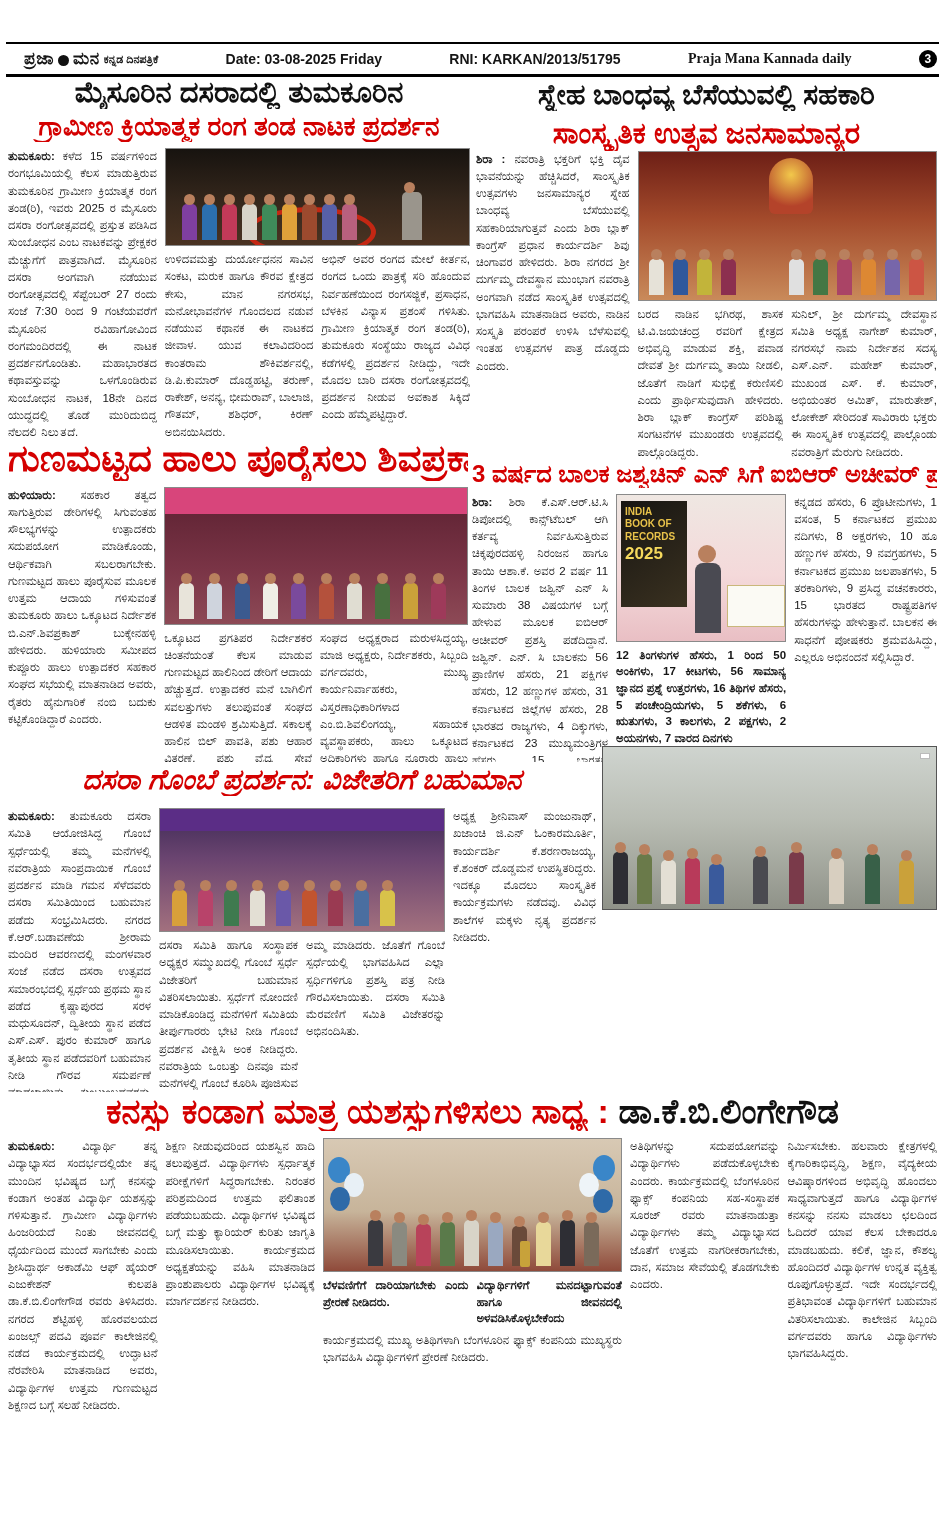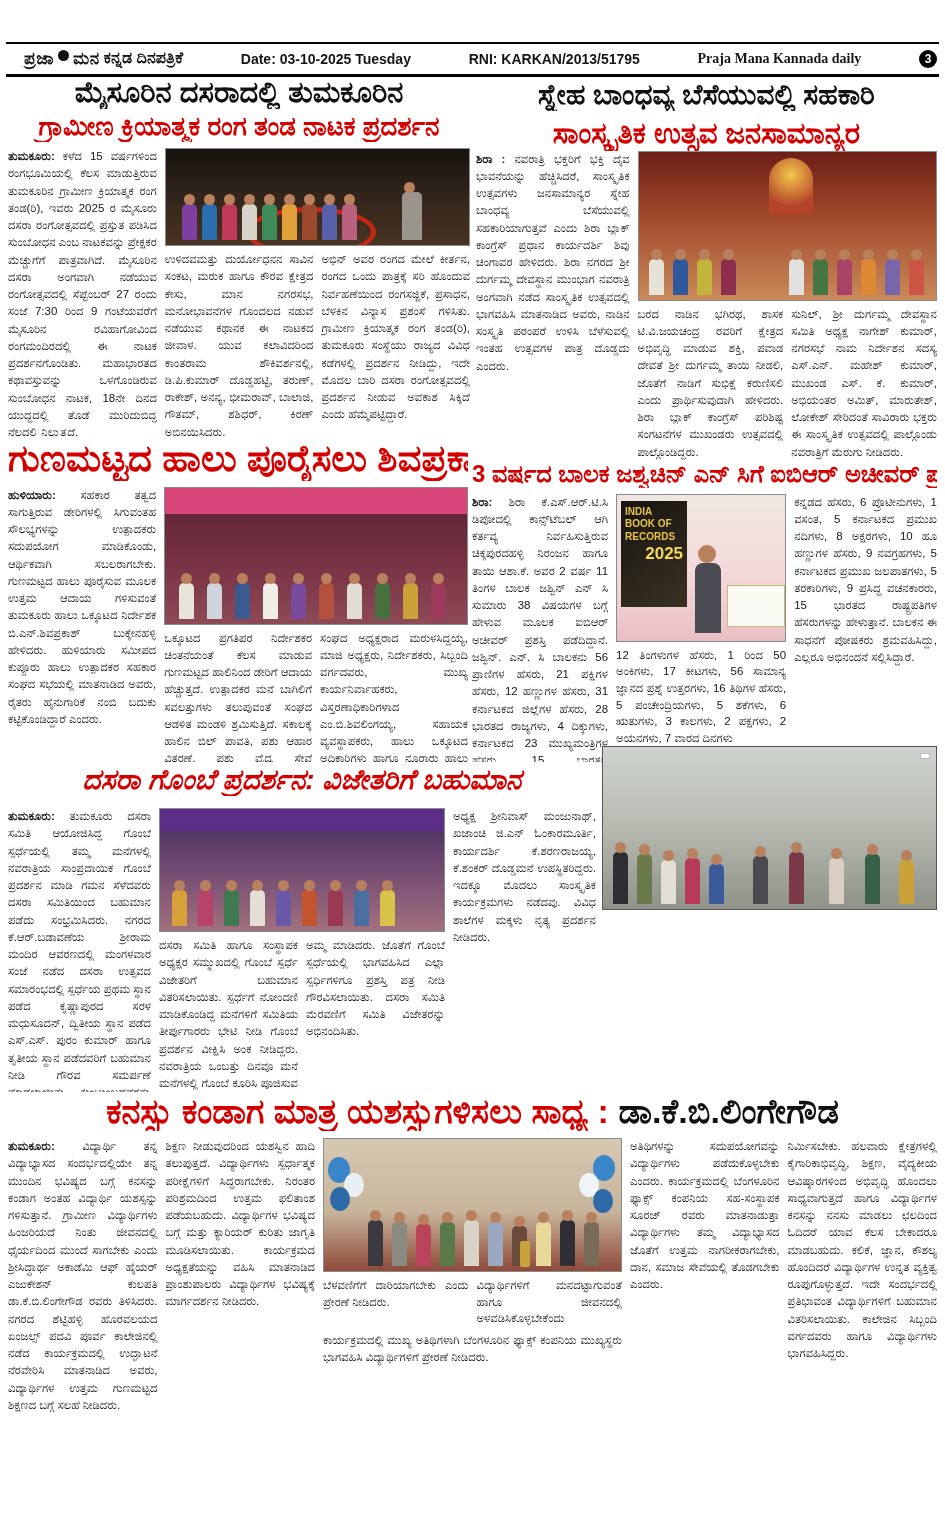--- a/index.html
+++ b/index.html
@@ -6,67 +6,67 @@
   body{
     width:945px;height:1523px;position:relative;background:#ffffff;
     font-family:"Liberation Sans","DejaVu Sans",sans-serif;color:#151515;
   }
   
   .hdr{
     position:absolute;left:6px;top:42px;width:933px;height:30px;
     border-top:2px solid #000;border-bottom:3px solid #000;
     display:flex;align-items:center;justify-content:space-between;
   }
-  .logo{display:flex;align-items:flex-start;gap:4px;padding-left:18px;}
+  .logo{display:flex;align-items:center;gap:4px;padding-left:18px;}
   .logo .main{font-weight:bold;font-size:17px;letter-spacing:.5px;}
   .logo .emblem{width:11px;height:11px;border-radius:50%;background:#111;display:inline-block;position:relative;top:1px;}
-  .logo .sub{font-size:16px;font-weight:bold;}
+  .logo .sub{font-size:11px;font-weight:bold;}
   .hdr .mid{font-weight:bold;font-size:14px;}
   .hdr .papername{font-weight:bold;font-size:14px;font-family:"Liberation Serif","DejaVu Serif",serif;}
   .pageno{
     width:18px;height:18px;border-radius:50%;background:#000;color:#fff;
     font-size:12px;font-weight:bold;display:flex;align-items:center;justify-content:center;margin-right:2px;
   }
   
   .article{position:absolute;display:flex;flex-direction:column;overflow:hidden;}
   .hl{font-weight:bold;text-align:center;white-space:nowrap;overflow:hidden;line-height:1.15;}
   .red{color:#d40000;}
   .blk{color:#111111;}
   .cols{display:flex;gap:8px;flex:1;min-height:0;}
   .col{flex:1;overflow:hidden;}
   .stack{display:flex;flex-direction:column;gap:5px;flex:2.05;min-height:0;}
   .bodytext{font-size:11.5px;line-height:1.5;text-align:justify;overflow:hidden;height:100%;margin:0;}
   .bodytext b{font-weight:bold;}
-  .caption{font-size:11.5px;line-height:1.45;text-align:justify;overflow:hidden;margin:0;}
+  .caption{font-size:11.5px;line-height:1.45;text-align:justify;overflow:hidden;margin:0;font-weight:bold;}
   
   .photo{position:relative;overflow:hidden;border:1px solid #8a8a8a;flex-shrink:0;}
   .fig{position:absolute;bottom:5px;width:15px;height:36px;border-radius:5px 5px 0 0;}
   .fig::before{content:"";position:absolute;top:-10px;left:2px;width:11px;height:11px;border-radius:50%;background:#b9805e;}
   .ring{position:absolute;border:5px solid #c42713;border-radius:50%;}
   .banner{position:absolute;left:0;right:0;top:0;display:flex;align-items:center;justify-content:center;font-weight:bold;}
   .bl{position:absolute;border-radius:50%;}
   .goldpanel{
     position:absolute;left:4px;top:6px;width:58px;height:96px;background:linear-gradient(145deg,#171512,#3a3120);
     color:#e8c24a;font-weight:bold;font-size:10px;line-height:1.25;padding:5px 4px;text-align:left;
   }
-  .goldpanel .yr{font-size:17px;color:#f5d95d;text-align:right;}
+  .goldpanel .yr{font-size:17px;color:#f5d95d;}
   .cert{position:absolute;background:#fbfaf4;border:1px solid #c9b77a;}
   .rotarybox{position:absolute;right:6px;top:6px;background:#ffffff;border:1px solid #bbb;color:#d40000;font-size:8px;font-weight:bold;padding:2px 4px;}
 </style>
 </head>
 <body>
 
 <div class="hdr">
   <div class="logo">
     <span class="main">ಪ್ರಜಾ</span>
     <span class="emblem"></span>
     <span class="main">ಮನ</span>
     <span class="sub">ಕನ್ನಡ ದಿನಪತ್ರಿಕೆ</span>
   </div>
-  <div class="mid">Date: 03-10-2025 Tuesday</div>
+  <div class="mid">Date: 03-08-2025 Friday</div>
   <div class="mid">RNI: KARKAN/2013/51795</div>
   <div class="papername">Praja Mana Kannada daily</div>
   <div class="pageno">3</div>
 </div>
 
 <section class="article" style="left:8px;top:76px;width:462px;height:360px;">
   <div class="hl blk" style="font-size:29px;">ಮೈಸೂರಿನ ದಸರಾದಲ್ಲಿ ತುಮಕೂರಿನ</div>
   <div class="hl red" style="font-size:26px;margin:3px 0 6px;">ಗ್ರಾಮೀಣ ಕ್ರಿಯಾತ್ಮಕ ರಂಗ ತಂಡ ನಾಟಕ ಪ್ರದರ್ಶನ</div>
   <div class="cols">
     <div class="col" style="flex:1;">

